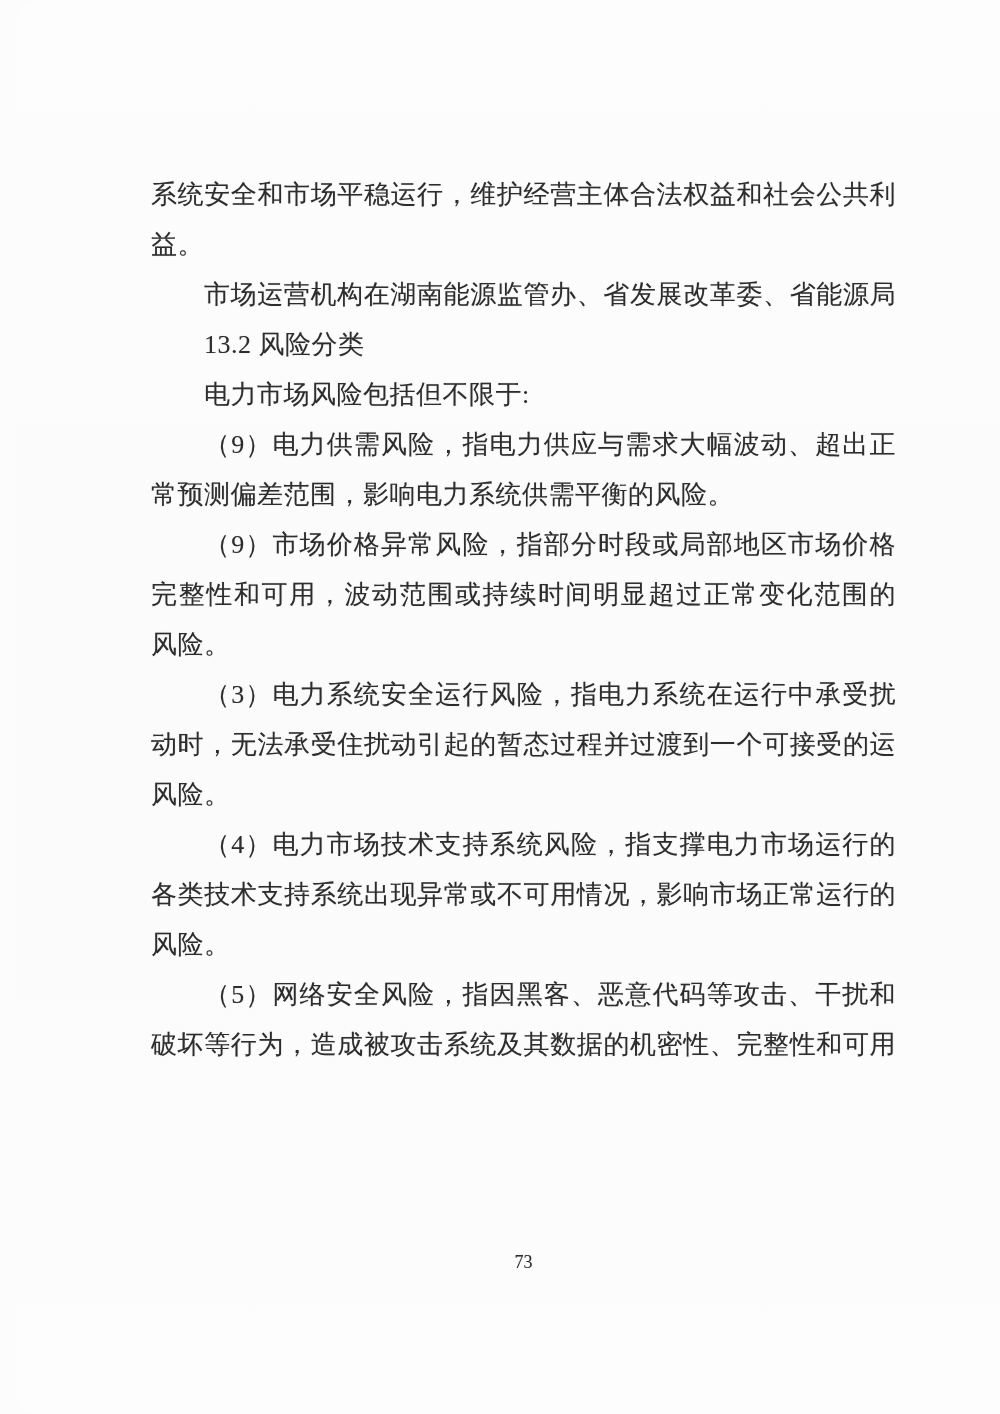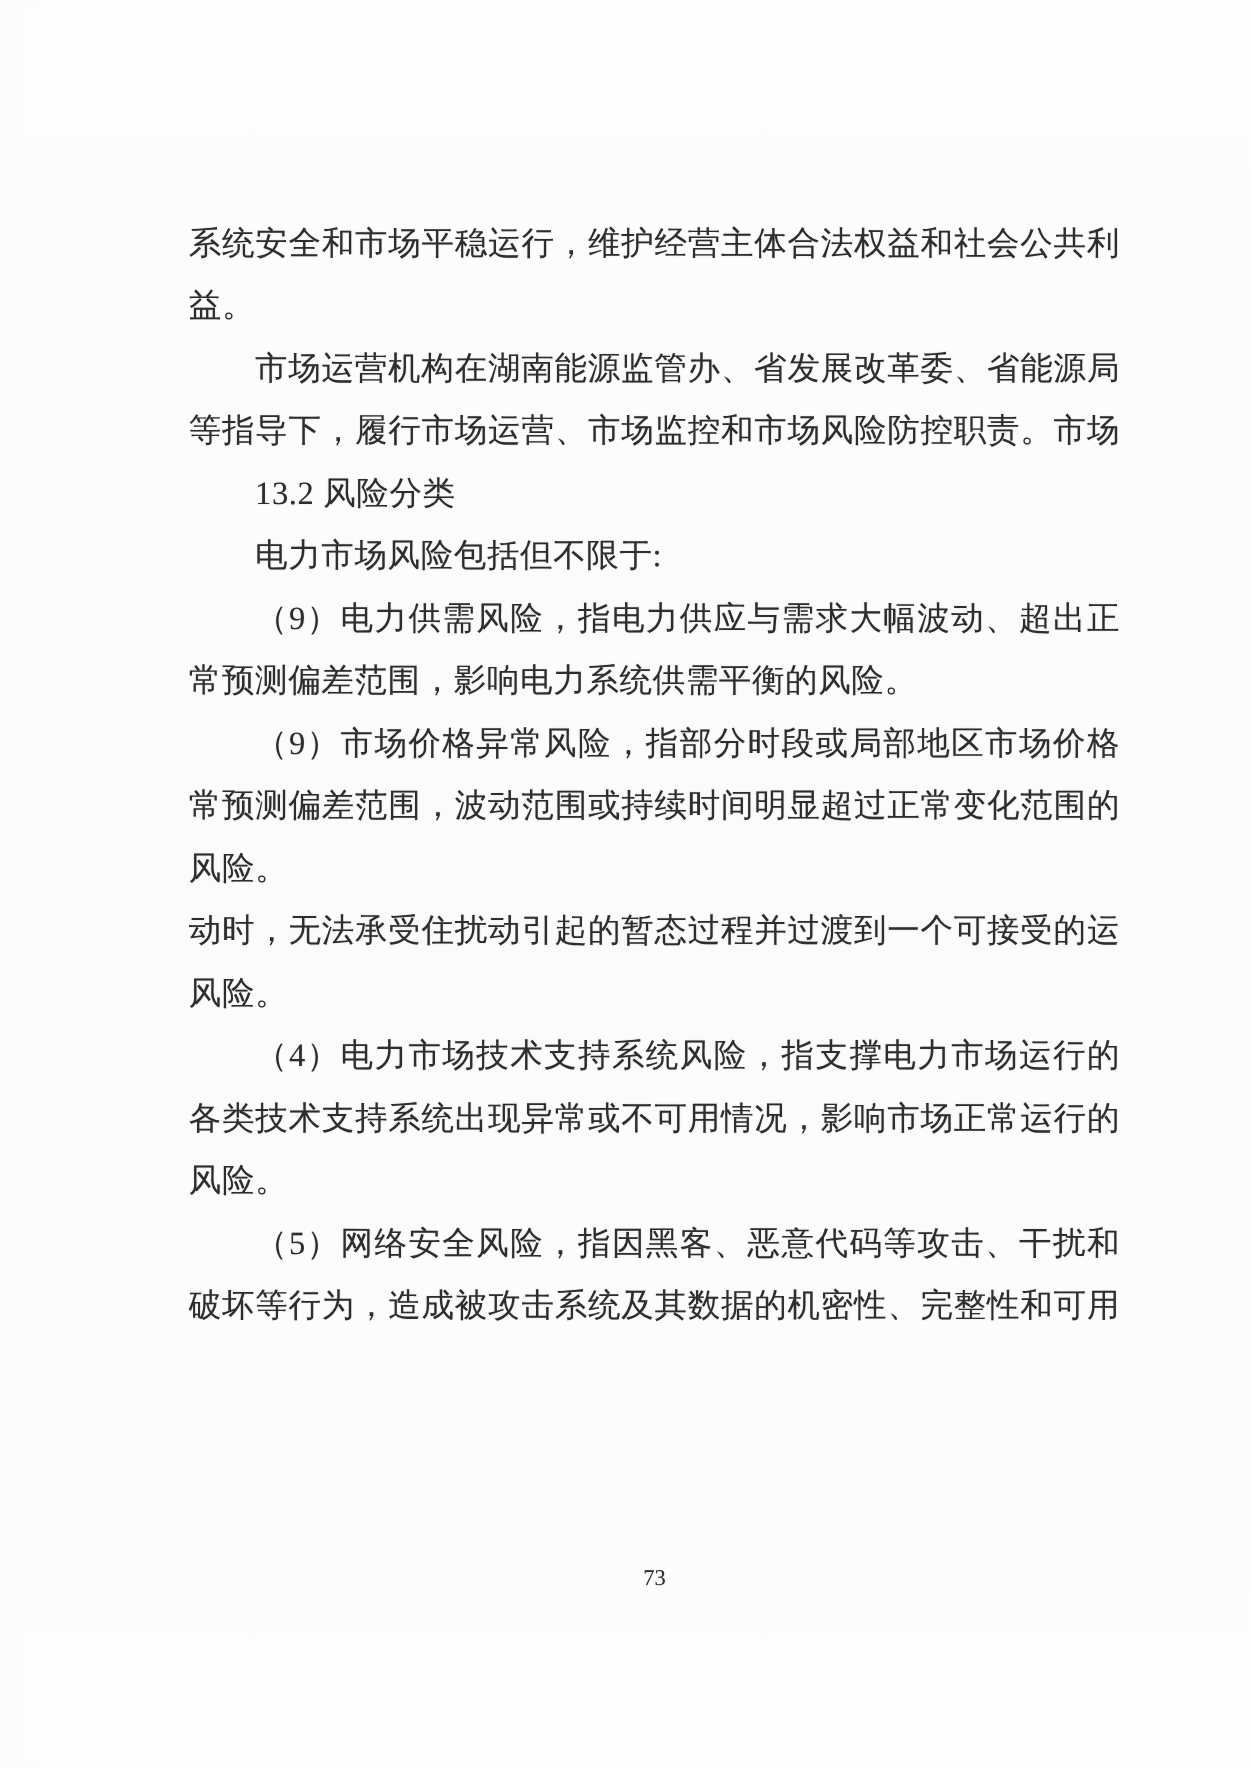--- a/index.html
+++ b/index.html
@@ -63,28 +63,28 @@
   }
 </style>
 </head>
 <body>
 
 <div class="page">
   <div class="doc-body">
       <div class="line just">系统安全和市场平稳运行，维护经营主体合法权益和社会公共利</div>
       <div class="line">益。</div>
       <div class="line indent just">市场运营机构在湖南能源监管办、省发展改革委、省能源局</div>
-      <div class="line just">等指导下，履行市场运营、市场监控和市场风险防控职责。市场</div>
       <div class="line indent">13.2 风险分类</div>
       <div class="line indent">电力市场风险包括但不限于:</div>
       <div class="line indent just">（9）电力供需风险，指电力供应与需求大幅波动、超出正</div>
       <div class="line">常预测偏差范围，影响电力系统供需平衡的风险。</div>
       <div class="line indent just">（9）市场价格异常风险，指部分时段或局部地区市场价格</div>
-      <div class="line just">常预测偏差范围，波动范围或持续时间明显超过正常变化范围的</div>
+      <div class="line just">完整性和可用，波动范围或持续时间明显超过正常变化范围的</div>
       <div class="line">风险。</div>
+      <div class="line indent just">（3）电力系统安全运行风险，指电力系统在运行中承受扰</div>
       <div class="line just">动时，无法承受住扰动引起的暂态过程并过渡到一个可接受的运</div>
       <div class="line">风险。</div>
       <div class="line indent just">（4）电力市场技术支持系统风险，指支撑电力市场运行的</div>
       <div class="line just">各类技术支持系统出现异常或不可用情况，影响市场正常运行的</div>
       <div class="line">风险。</div>
       <div class="line indent just">（5）网络安全风险，指因黑客、恶意代码等攻击、干扰和</div>
       <div class="line just">破坏等行为，造成被攻击系统及其数据的机密性、完整性和可用</div>
     </div>
   <div class="page-footer">
     <span class="page-number">73</span>

